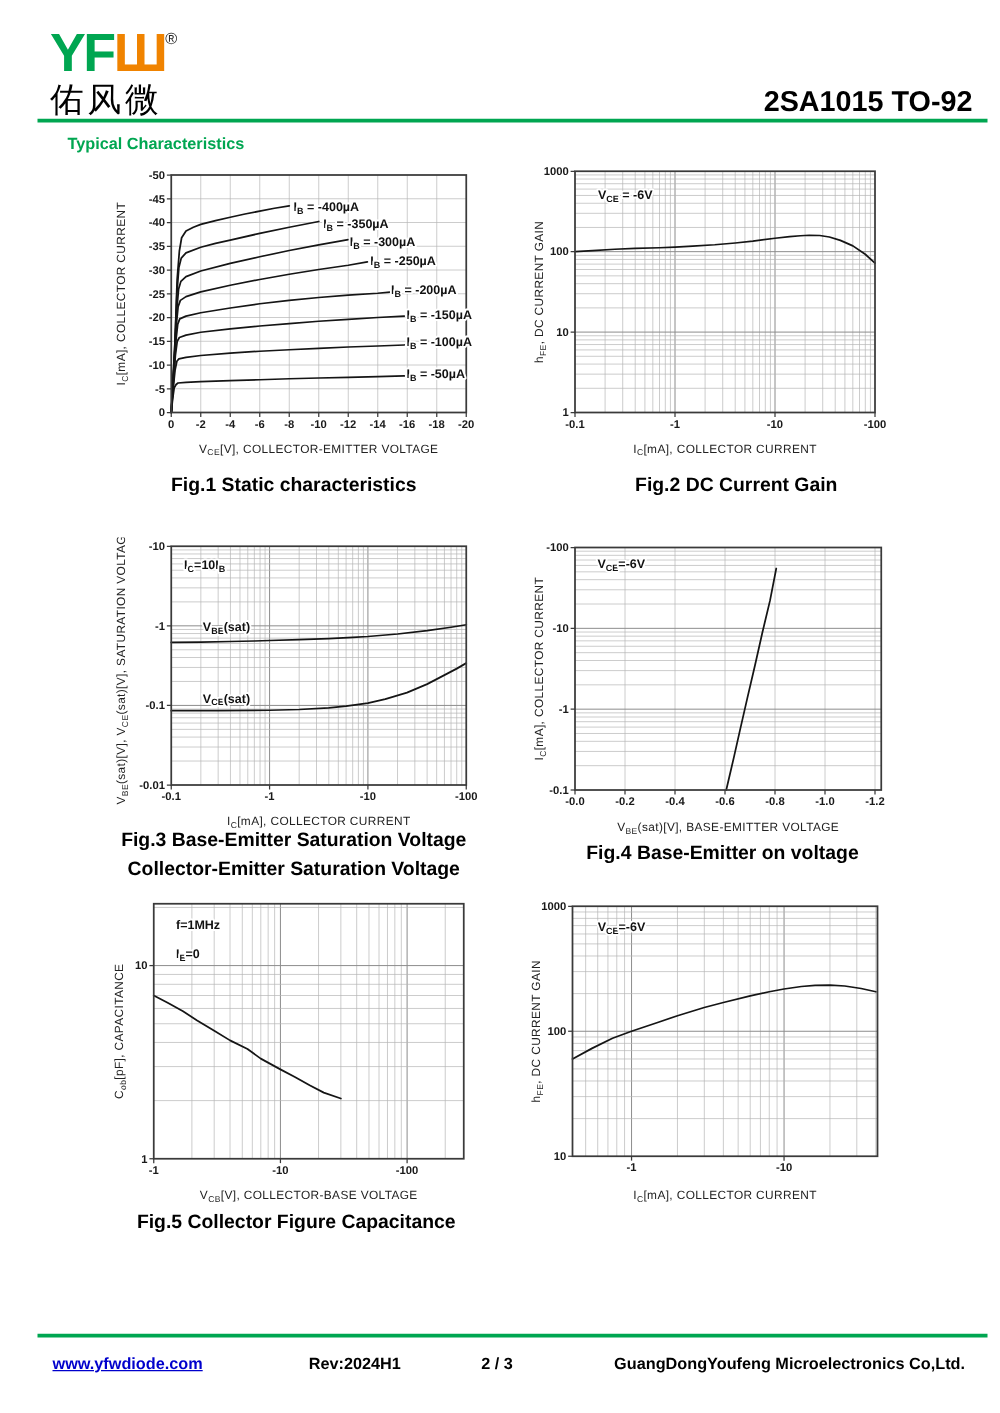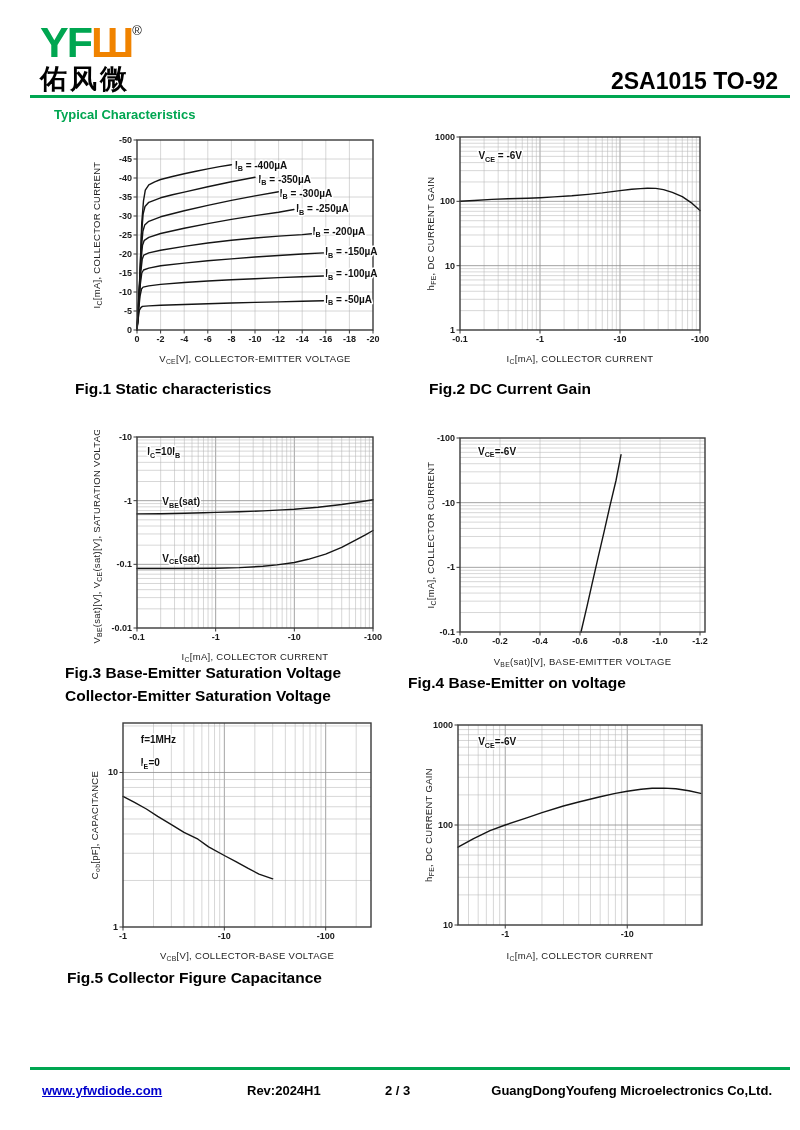--- a/index.html
+++ b/index.html
@@ -4,27 +4,27 @@
 <style>
   html,body{margin:0;padding:0;background:#fff}
   .page{position:relative;width:800px;height:1130px;background:#fff;
         font-family:"Liberation Sans",sans-serif;overflow:hidden}
   .abs{position:absolute}
   
   .logo-en{font-weight:700;font-size:43px;line-height:42px;letter-spacing:-2px}
   .logo-yf{color:var(--brand-green,#00a651)}
   .logo-sha{color:var(--brand-orange,#f08300)}
   .logo-reg{font-size:13px;font-weight:400;color:#222;vertical-align:22px;letter-spacing:0}
-  .logo-cn{font-weight:700;font-size:27px;line-height:32px;letter-spacing:3px;color:#000}
+  .logo-cn{font-weight:400;font-size:27px;line-height:32px;letter-spacing:3px;color:#000}
   .part-number{font-weight:700;font-size:23px;color:#000;white-space:nowrap}
   .rule{background:var(--brand-green,#00a651);height:2.5px}
   .section-title{font-weight:700;font-size:13px;color:var(--brand-green,#00a651)}
   
   .cap{position:absolute;font-weight:700;font-size:15.5px;line-height:23px;
-       color:#000;white-space:nowrap}
+       text-align:center;color:#000;white-space:nowrap}
   
   svg{display:block}
   .gmin{stroke:#b5b5b5;stroke-width:.55}
   .gmaj{stroke:#8c8c8c;stroke-width:.8}
   .curve{fill:none;stroke:#151515;stroke-width:1.4;stroke-linejoin:round;stroke-linecap:round}
   .pborder{fill:none;stroke:#3a3a3a;stroke-width:1.4}
   .tick{stroke:#3a3a3a;stroke-width:1}
   .tlab{font:700 9px "Liberation Sans",sans-serif;fill:#1a1a1a}
   .clabel{font:700 10px "Liberation Sans",sans-serif;fill:#111;
           paint-order:stroke;stroke:#fff;stroke-width:3px;stroke-linejoin:round}

